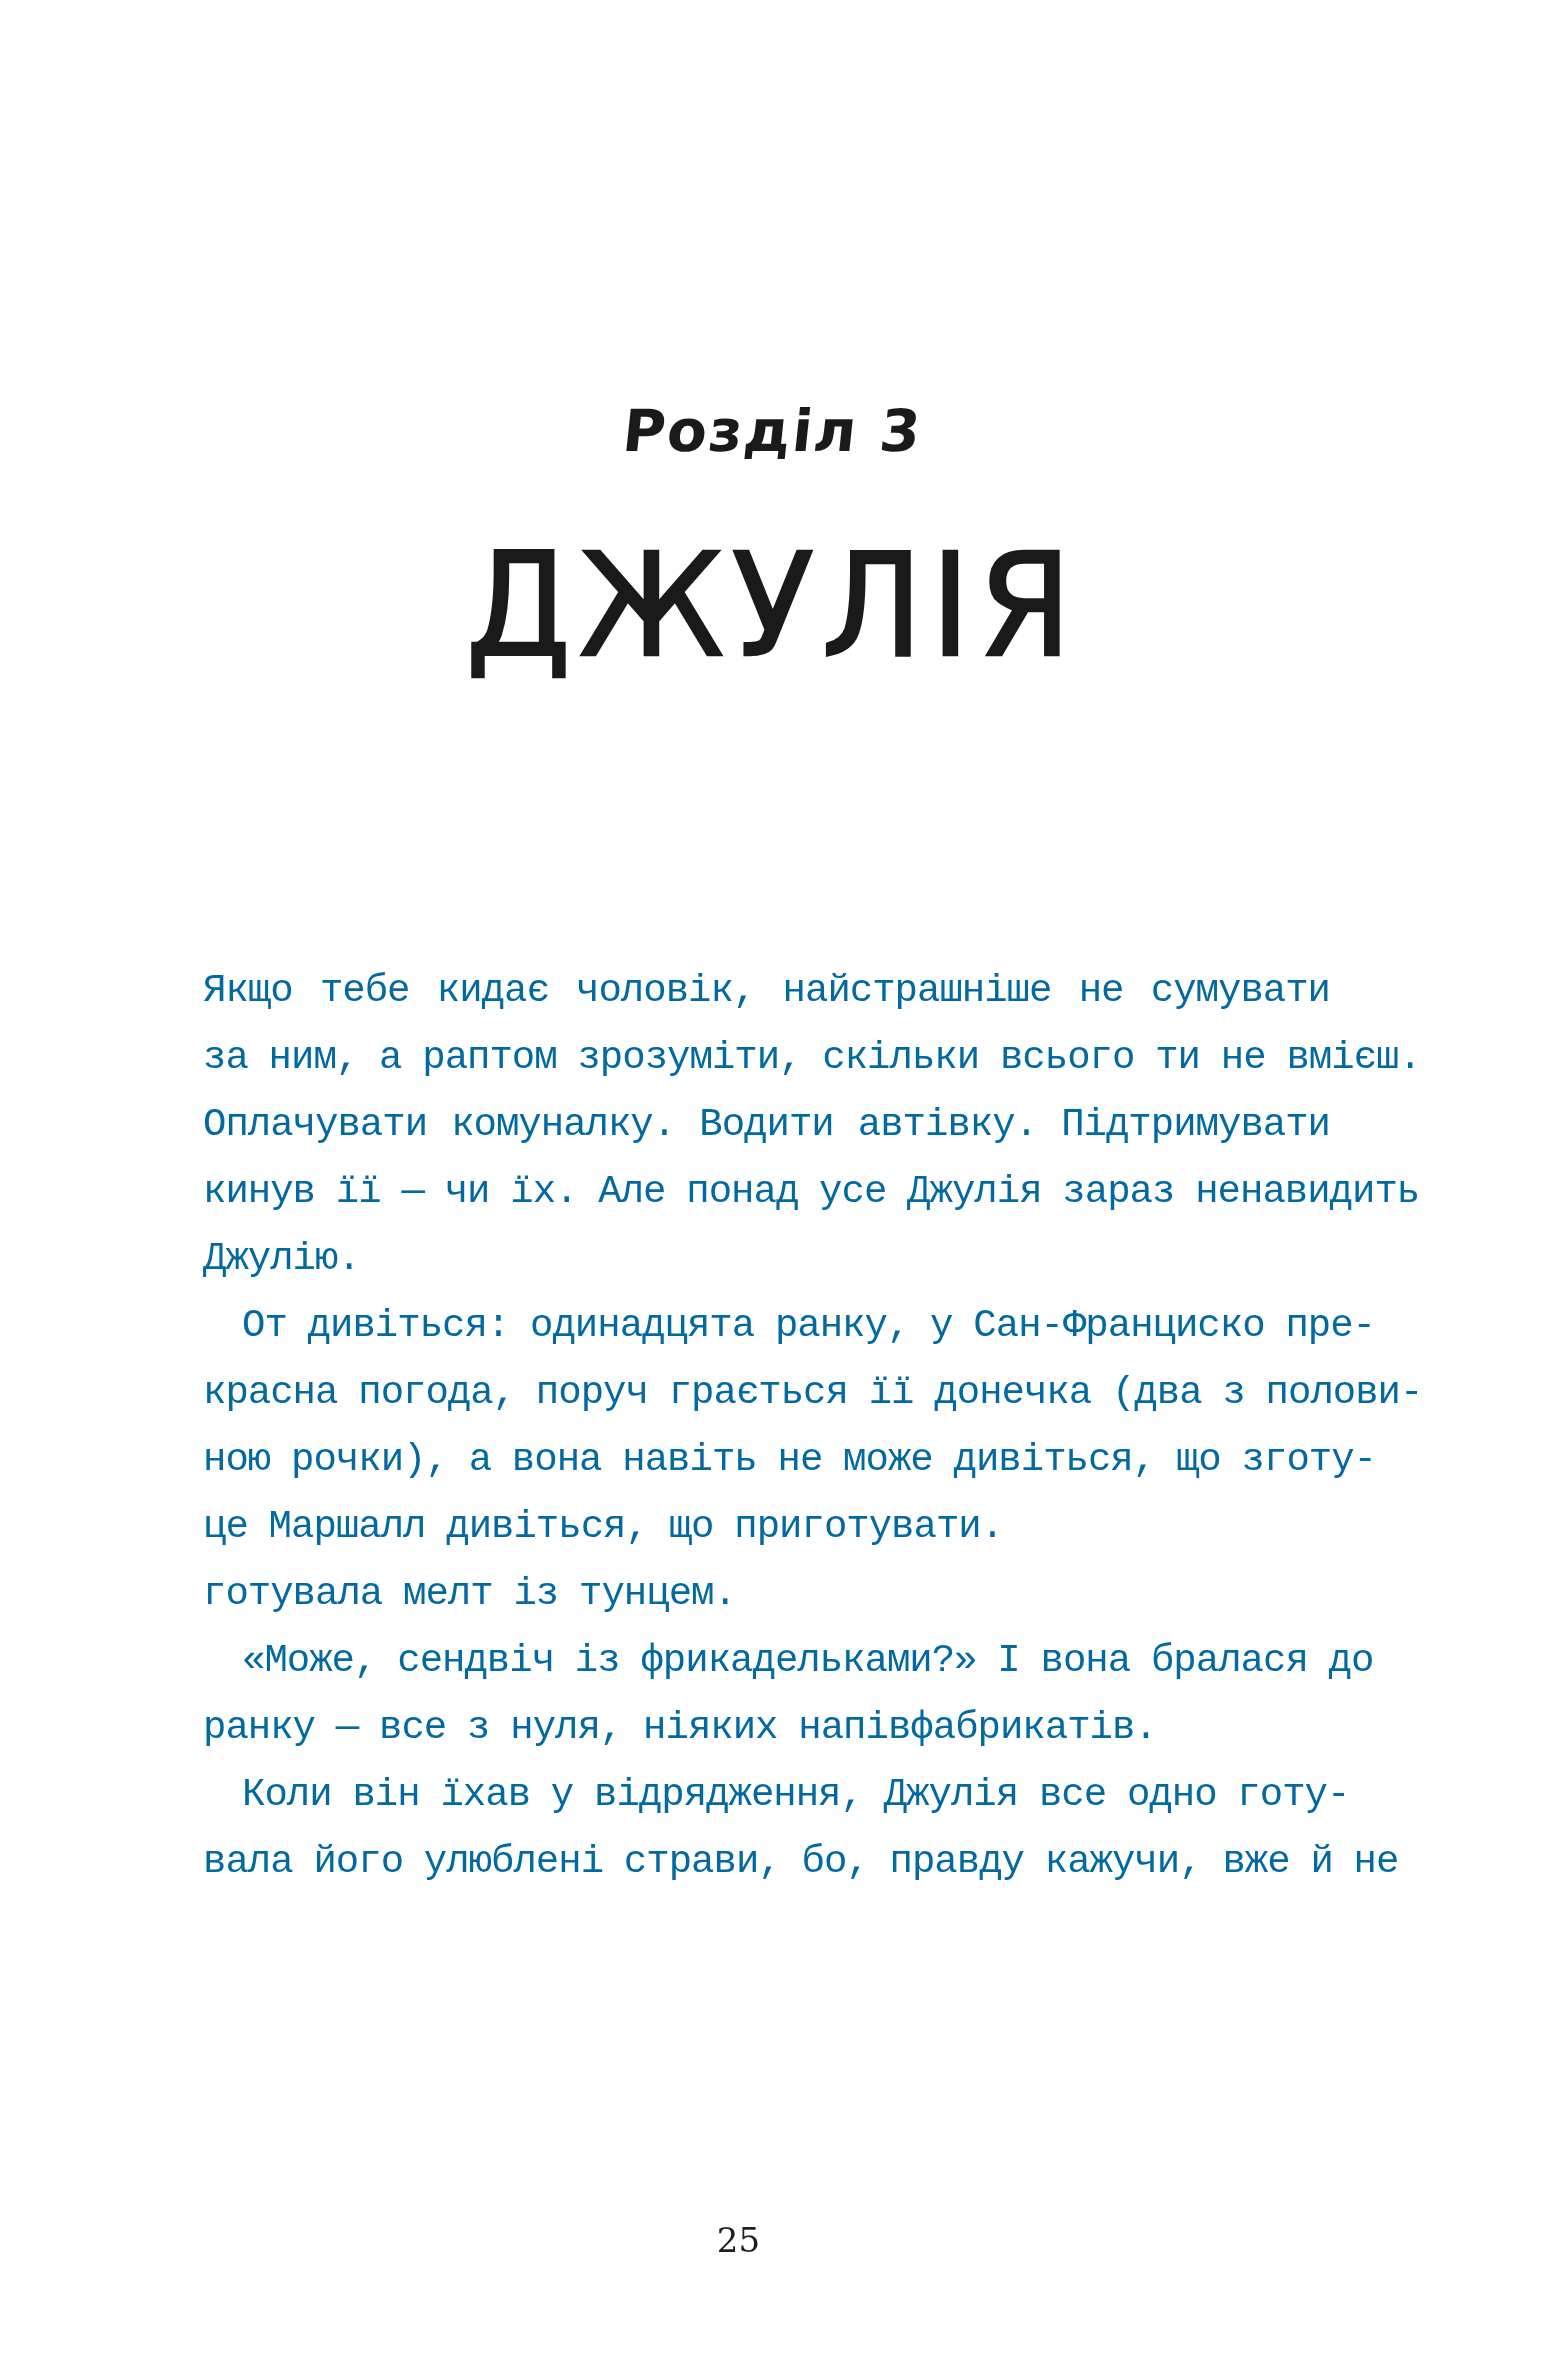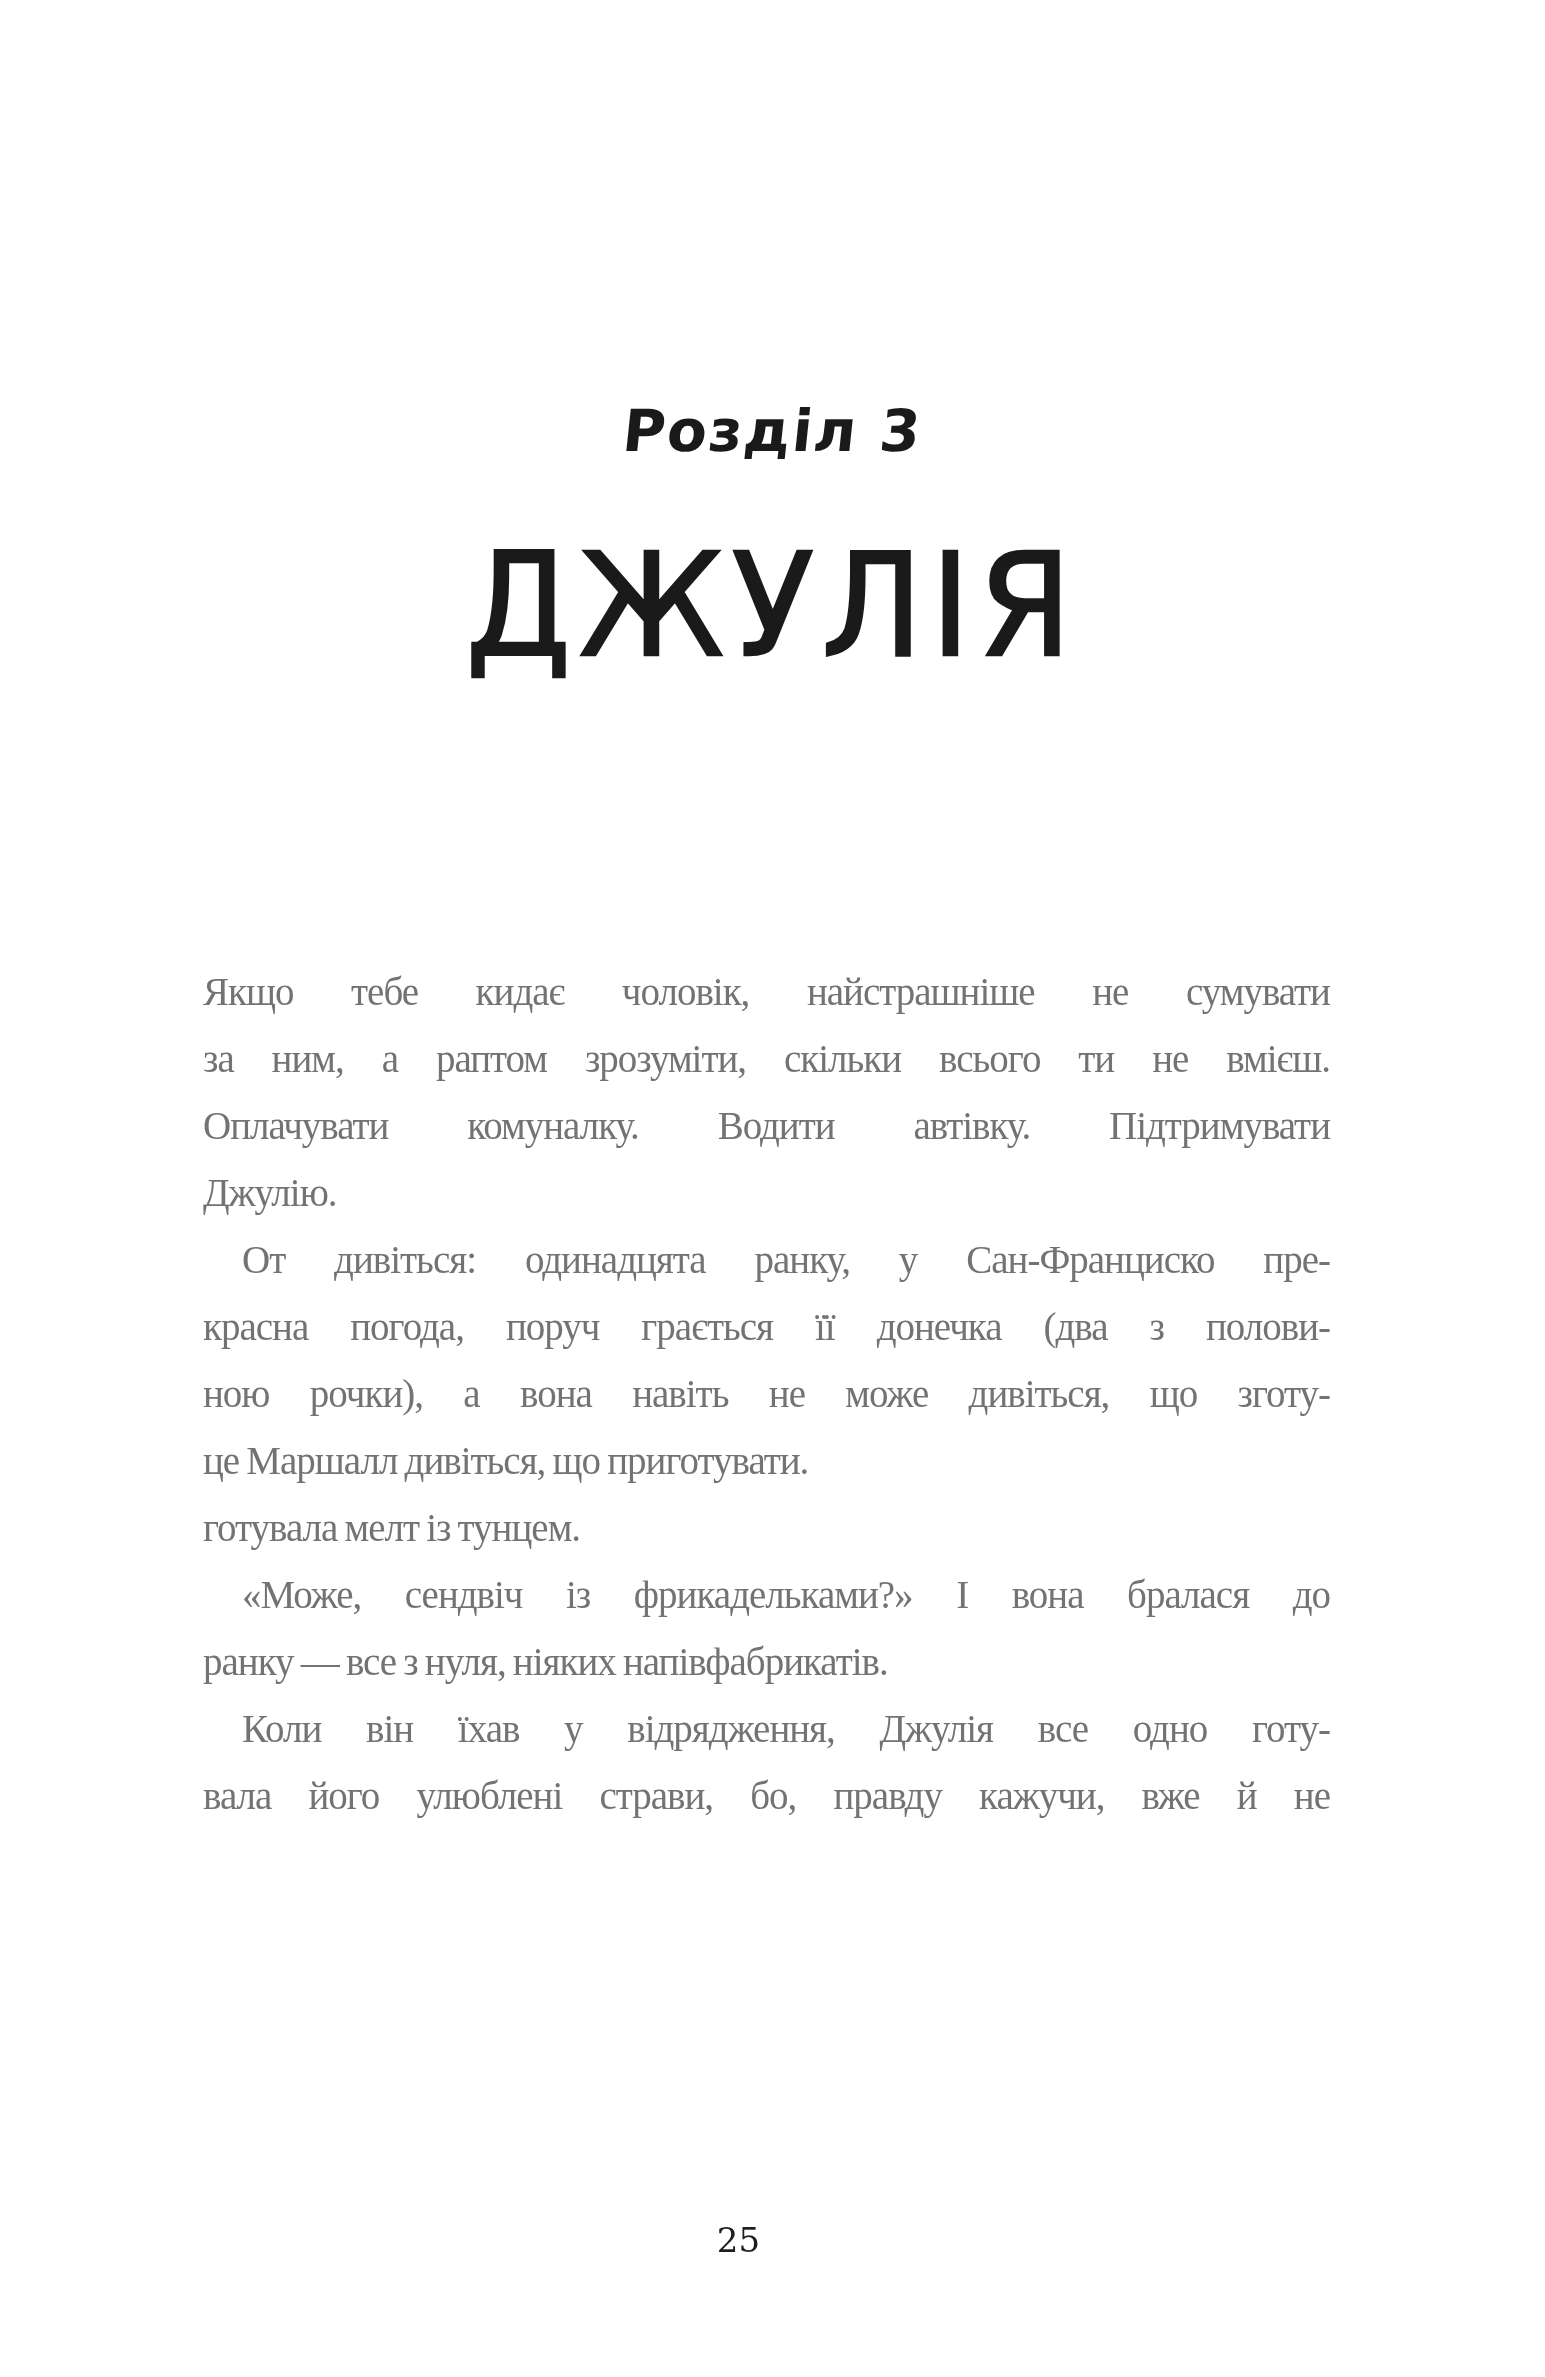--- a/index.html
+++ b/index.html
@@ -41,24 +41,24 @@
       line-height: 1;
       color: #1a1a1a;
       -webkit-text-stroke: 2.4px #1a1a1a;
       transform: scaleX(0.95);
     }
     .body-text {
       position: absolute;
       left: 203px;
       top: 958px;
       width: 1127px;
-      font-family: Liberation Serif, serif;
+      font-family: Liberation Mono, monospace;
       font-size: 39px;
       line-height: 67px;
-      color: #737373;
+      color: #0369a1;
     }
     .line {
       display: block;
       white-space: nowrap;
       text-align: justify;
       text-align-last: justify;
       height: 67px;
       letter-spacing: -1px;
       word-spacing: -1.6px;
     }
@@ -84,20 +84,21 @@
 <body>
 
 <div>
   <div class="chapter-label">Розділ 3</div>
   <div class="chapter-title">ДЖУЛІЯ</div>
 
   <div class="body-text" id="body-text">
       <span class="line">Якщо тебе кидає чоловік, найстрашніше не сумувати</span>
       <span class="line">за ним, а раптом зрозуміти, скільки всього ти не вмієш.</span>
       <span class="line">Оплачувати комуналку. Водити автівку. Підтримувати</span>
+      <span class="line">кинув її — чи їх. Але понад усе Джулія зараз ненавидить</span>
       <span class="line last">Джулію.</span>
       <span class="line indent">От дивіться: одинадцята ранку, у Сан-Франциско пре-</span>
       <span class="line">красна погода, поруч грається її донечка (два з полови-</span>
       <span class="line">ною рочки), а вона навіть не може дивіться, що зготу-</span>
       <span class="line last">це Маршалл дивіться, що приготувати.</span>
       <span class="line last">готувала мелт із тунцем.</span>
       <span class="line indent">«Може, сендвіч із фрикадельками?» І вона бралася до</span>
       <span class="line last">ранку — все з нуля, ніяких напівфабрикатів.</span>
       <span class="line indent">Коли він їхав у відрядження, Джулія все одно готу-</span>
       <span class="line">вала його улюблені страви, бо, правду кажучи, вже й не</span>

